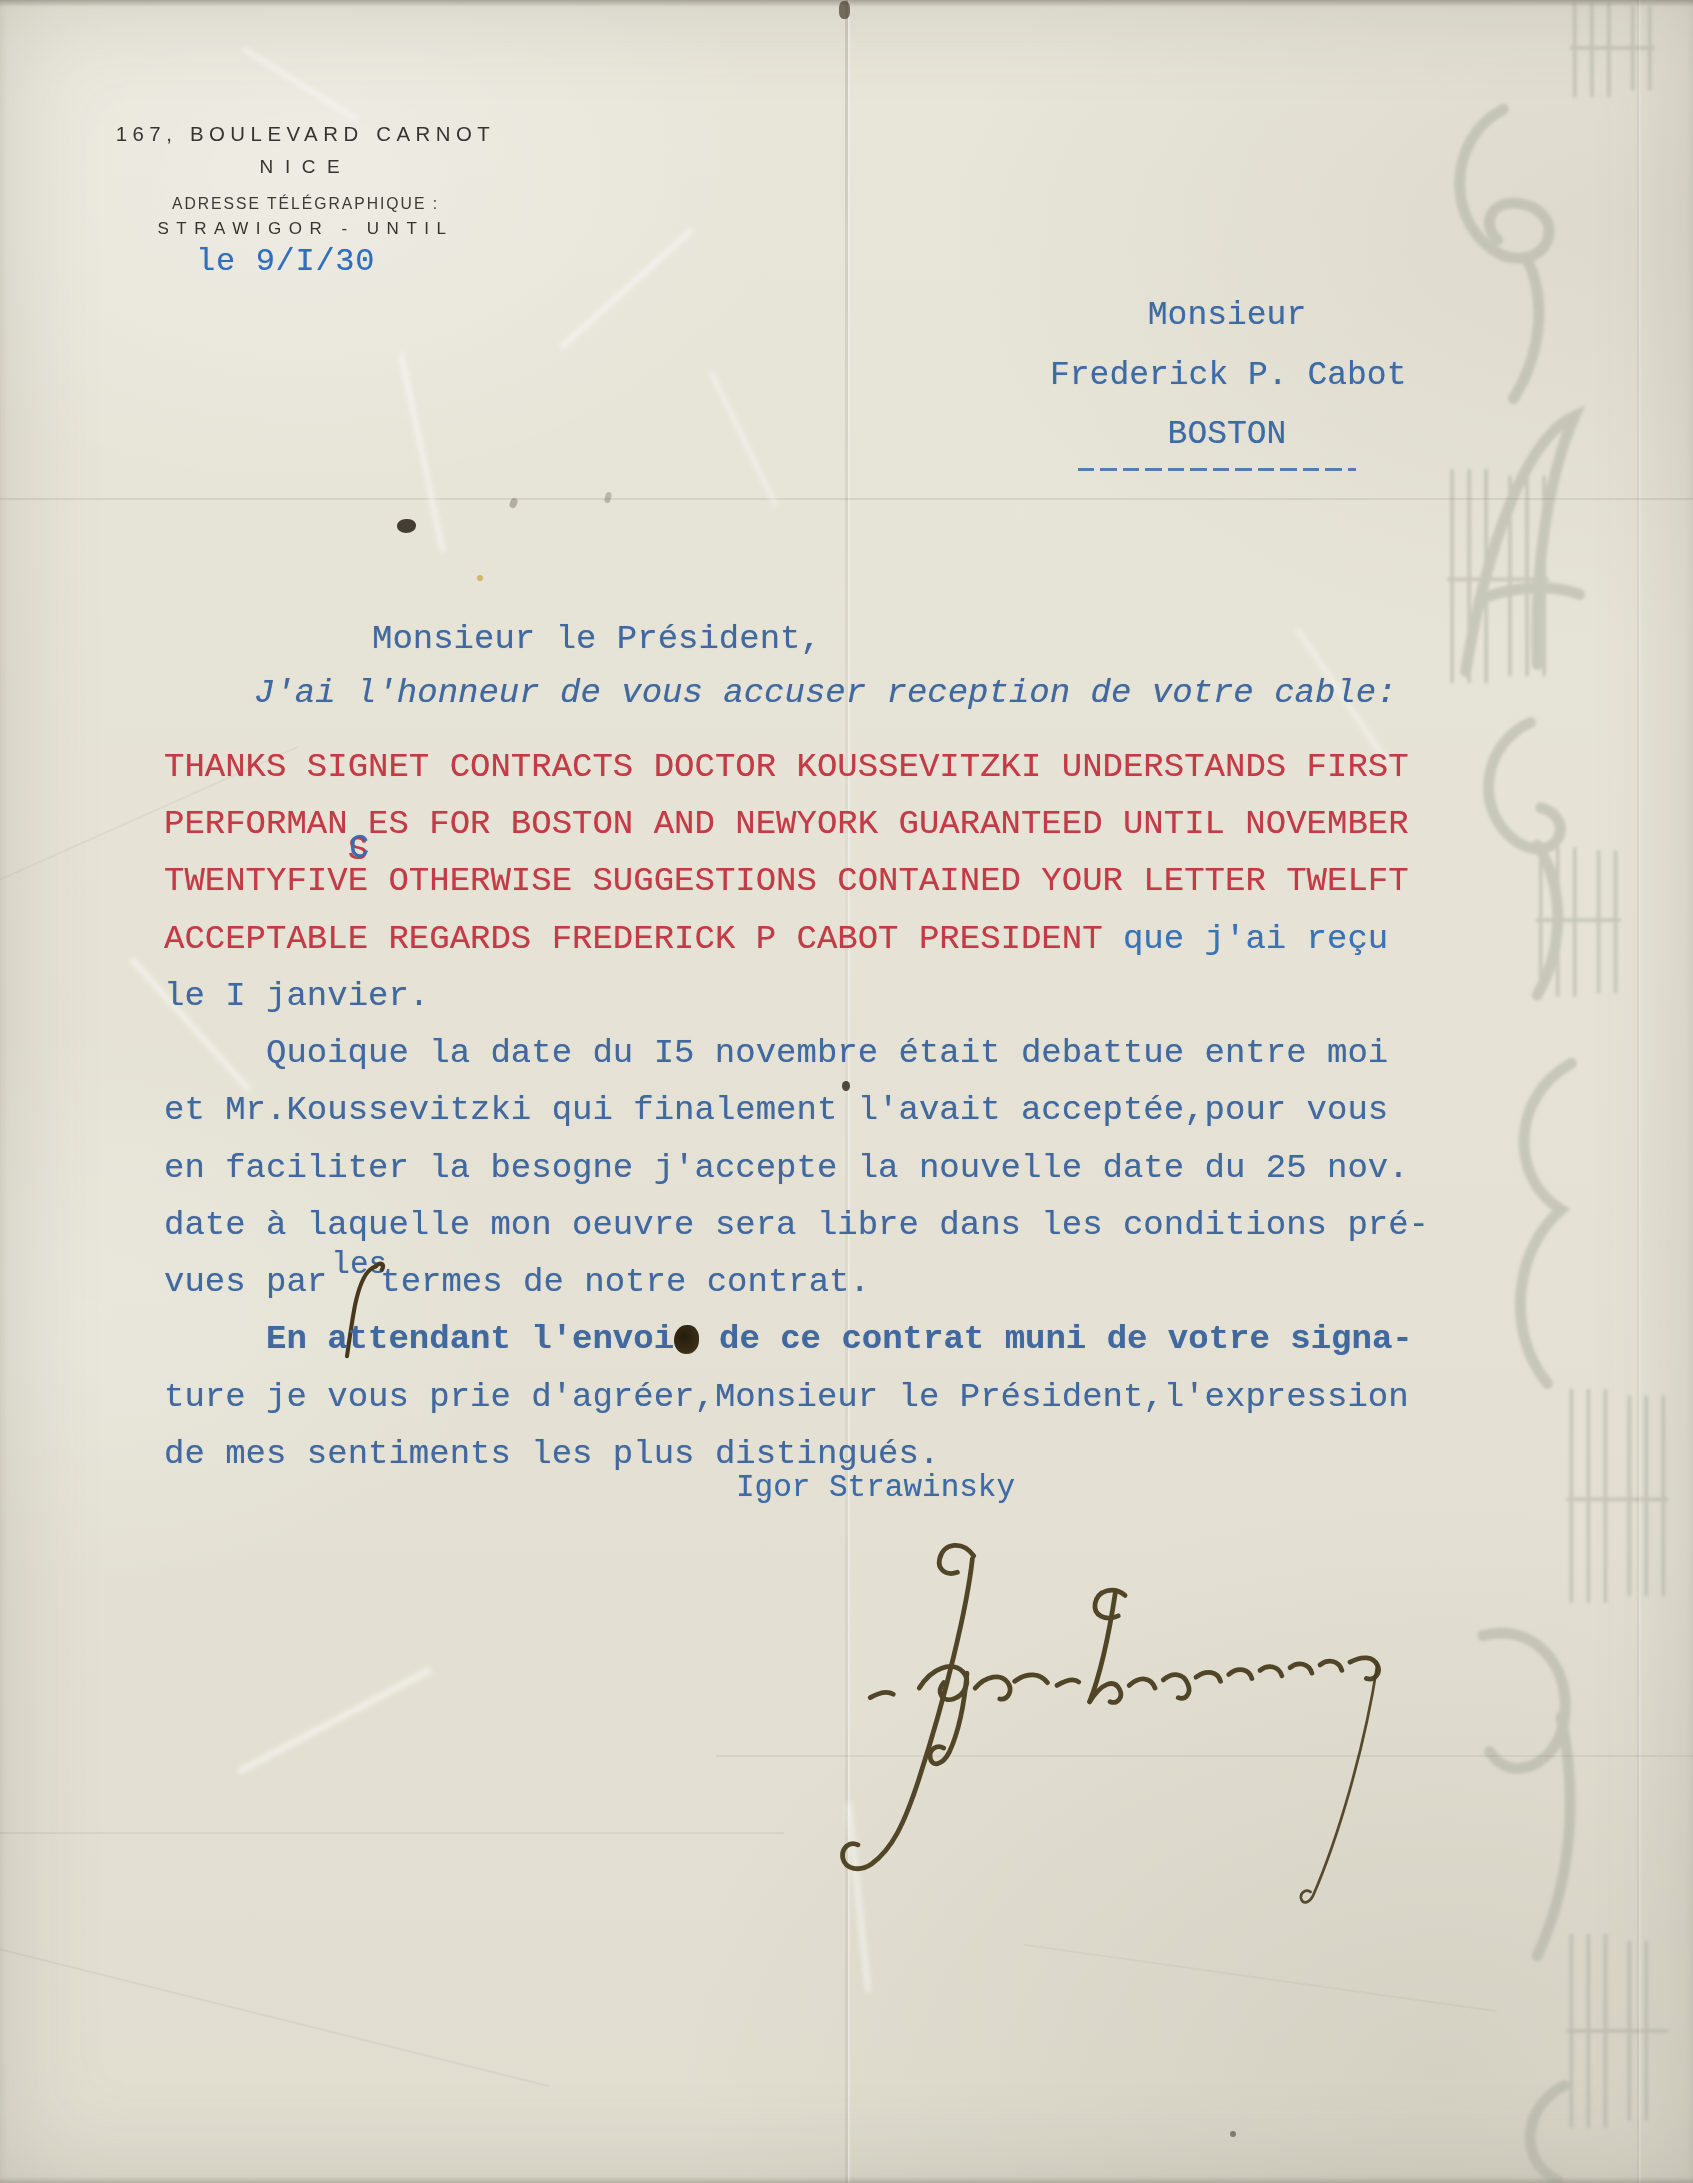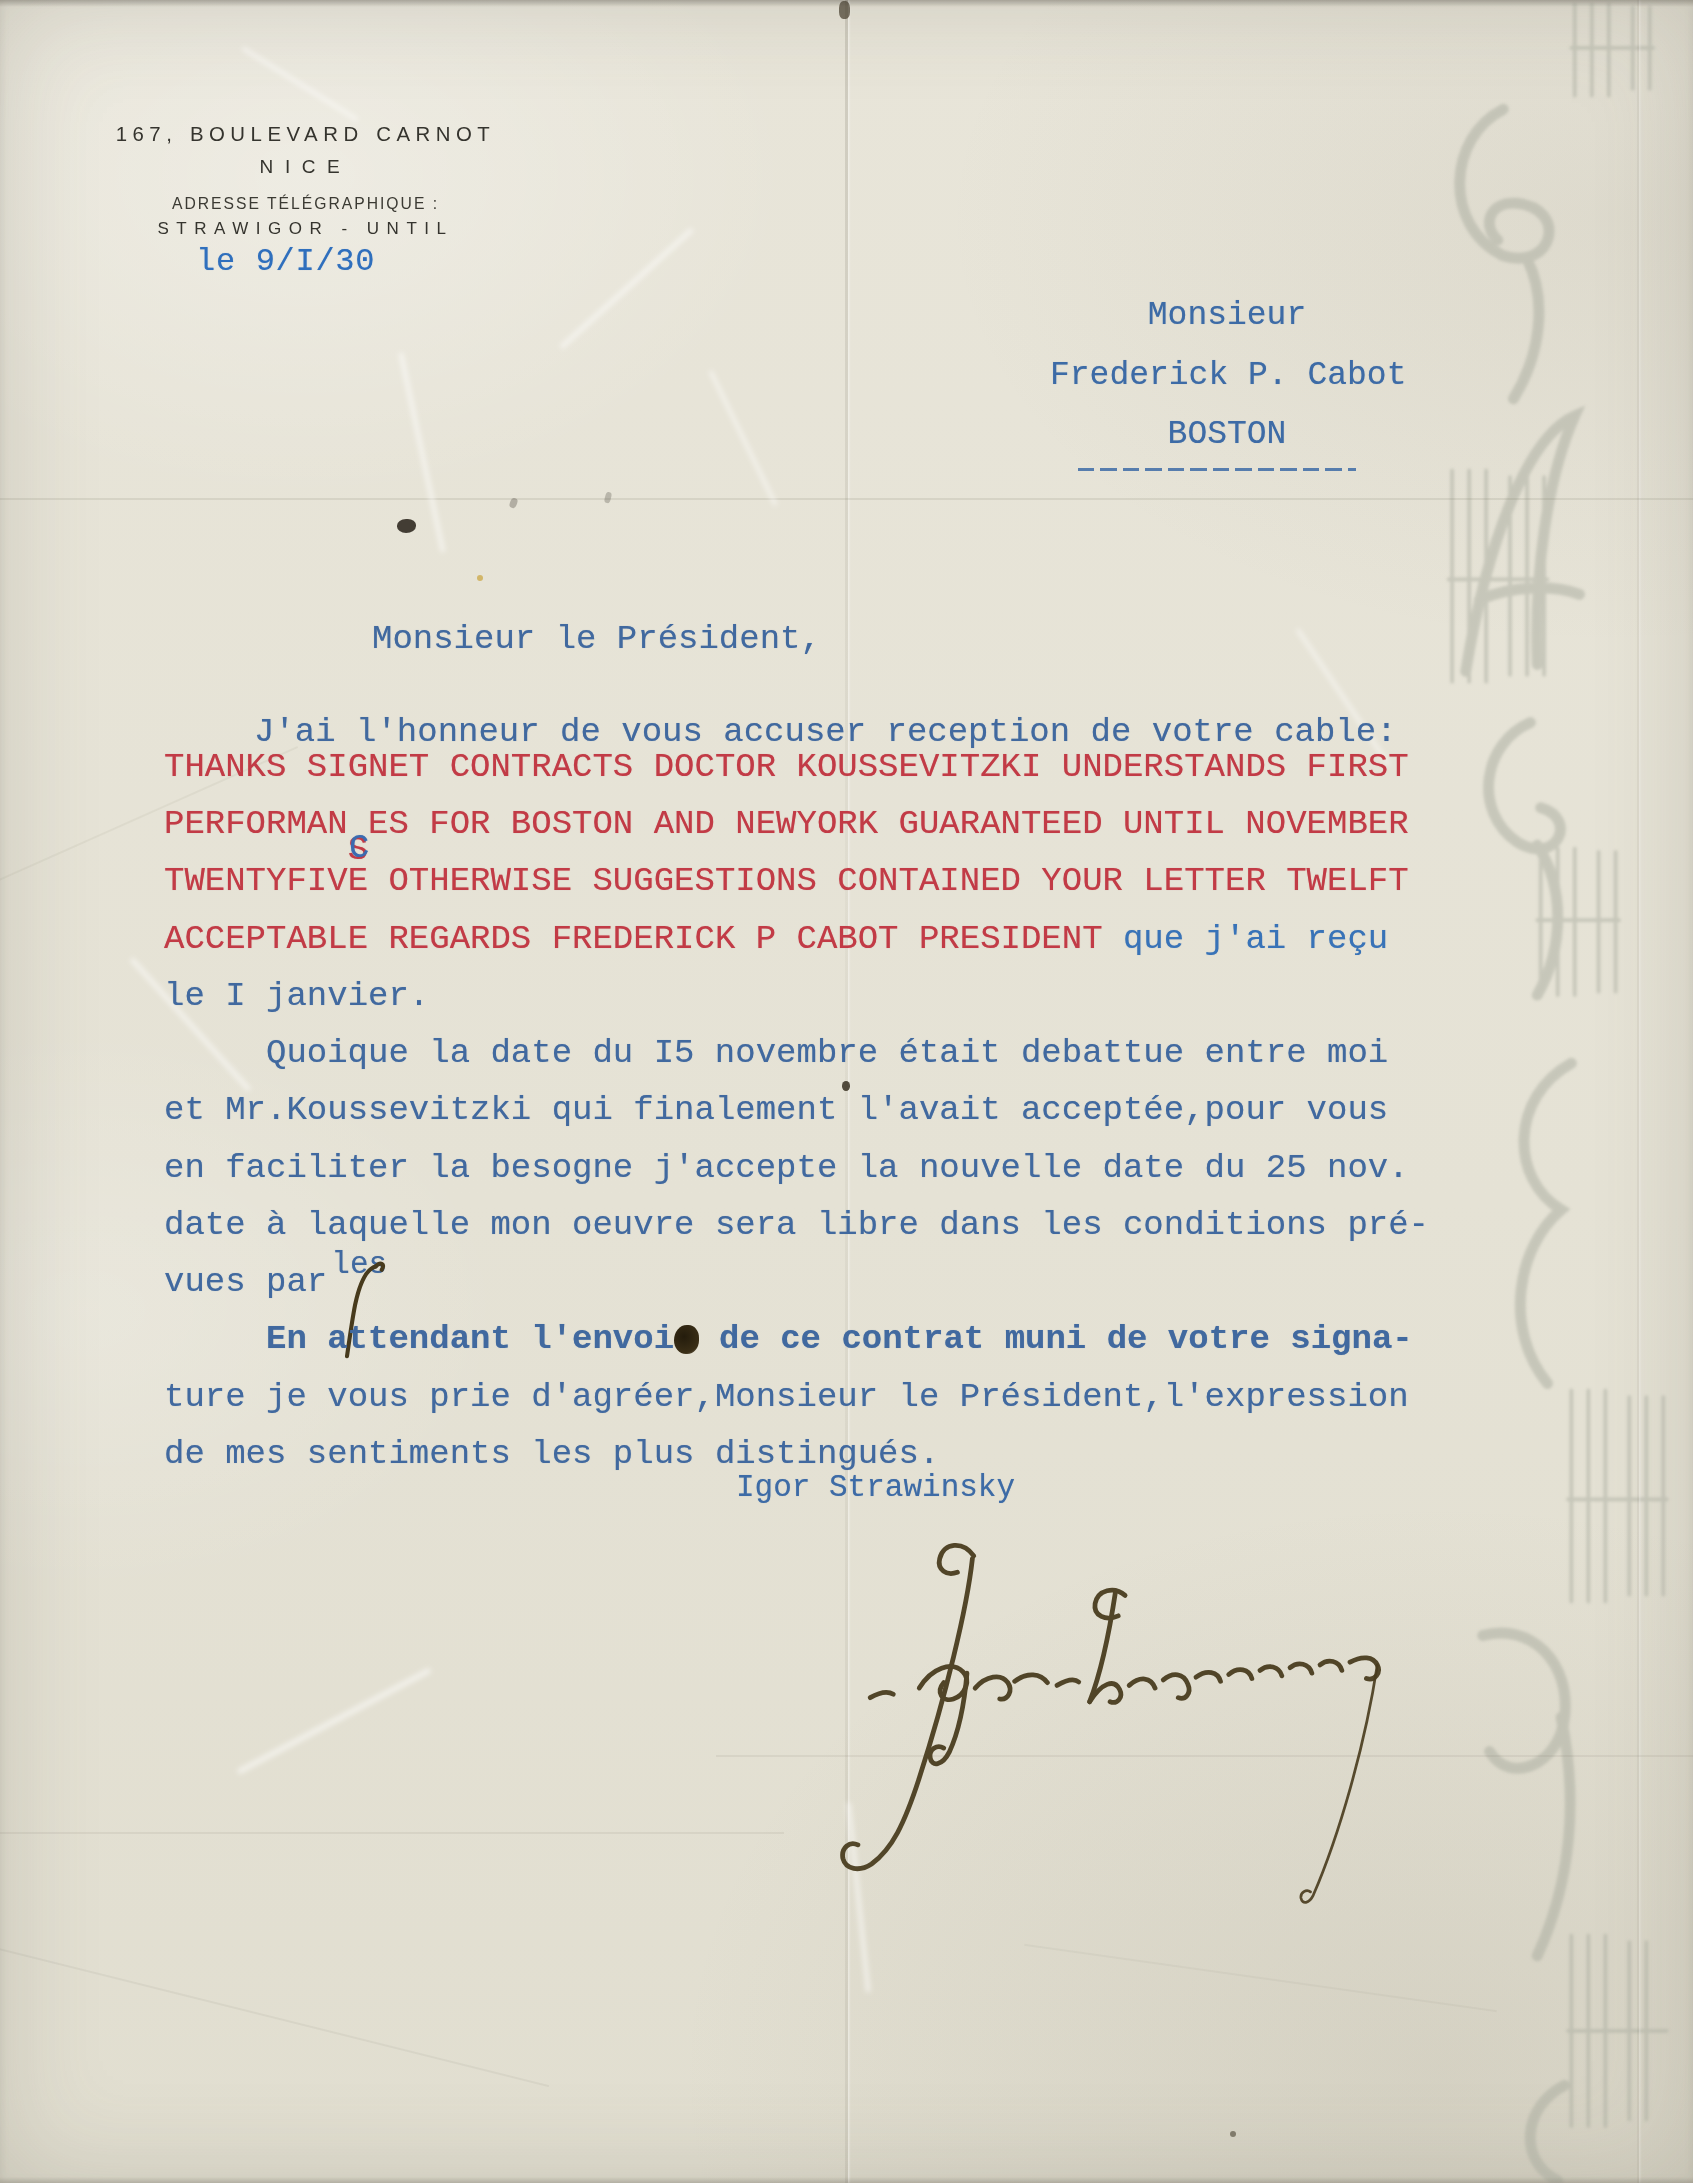--- a/index.html
+++ b/index.html
@@ -146,21 +146,21 @@
     <div>Monsieur</div>
     <div>Frederick P. Cabot</div>
     <div>BOSTON</div>
   </div>
   <div class="dash-rule"></div>
 
   <div class="body-text">
 
     <div class="bl" style="top:622px;left:208px;">Monsieur le Président,</div>
 
-    <div class="bl" style="top:715px;left:90px;">J'ai l'honneur de vous accuser reception de votre cable:</div>
+    <div class="bl" style="top:676px;left:90px;font-style:italic;">J'ai l'honneur de vous accuser reception de votre cable:</div>
 
     <div class="bl red" style="top:750px;">THANKS SIGNET CONTRACTS DOCTOR KOUSSEVITZKI UNDERSTANDS FIRST</div>
 
     <div class="bl" style="top:807px;"><span class="red">PERFORMAN</span><span class="overstrike"><span class="under red">S</span><span class="over">C</span></span><span class="red">ES FOR BOSTON AND NEWYORK GUARANTEED UNTIL NOVEMBER</span></div>
 
     <div class="bl red" style="top:864px;">TWENTYFIVE OTHERWISE SUGGESTIONS CONTAINED YOUR LETTER TWELFT</div>
 
     <div class="bl" style="top:922px;"><span class="red">ACCEPTABLE REGARDS FREDERICK P CABOT PRESIDENT</span><span class="brightblue"> que j'ai reçu</span></div>
 
     <div class="bl" style="top:979px;">le I janvier.</div>
@@ -168,21 +168,21 @@
     <div class="bl" style="top:1036px;left:102px;">Quoique la date du I5 novembre était debattue entre moi</div>
     <div class="bl" style="top:1093px;">et Mr.Koussevitzki qui finalement l'avait acceptée,pour vous</div>
     <div class="bl" style="top:1151px;">en faciliter la besogne j'accepte la nouvelle date du 25 nov.</div>
     <div class="bl" style="top:1208px;">date à laquelle mon oeuvre sera libre dans les conditions pré-</div>
 
     <div class="bl" style="top:1265px;"><span>vues par</span><span class="ins-gap"><span class="ins-les">les</span><svg class="caret-svg" width="48" height="102" viewBox="0 0 70 150">
             <g stroke="#473a1c" stroke-width="6" fill="none" stroke-linecap="round">
               <path d="M52,8 C60,0 66,5 61,13"></path>
               <path d="M52,8 C38,12 28,36 22,64 C18,84 14,112 10,140"></path>
             </g>
-          </svg></span></div>
+          </svg></span><span>termes de notre contrat.</span></div>
 
     <div class="bl" style="top:1322px;left:102px;font-weight:bold;"><span>En attendant l'envoi</span><span class="ink-blot"></span><span> de ce contrat muni de votre signa-</span></div>
 
     <div class="bl" style="top:1380px;">ture je vous prie d'agréer,Monsieur le Président,l'expression</div>
     <div class="bl" style="top:1437px;">de mes sentiments les plus distingués.</div>
   </div>
 
   <div class="closing">Igor Strawinsky</div>
 
   <svg class="signature" width="593" height="389" viewBox="0 0 870 570">

